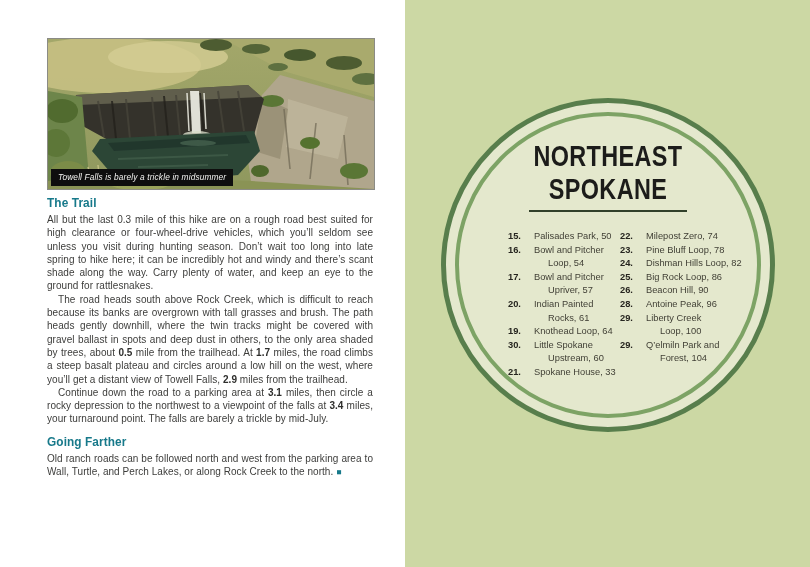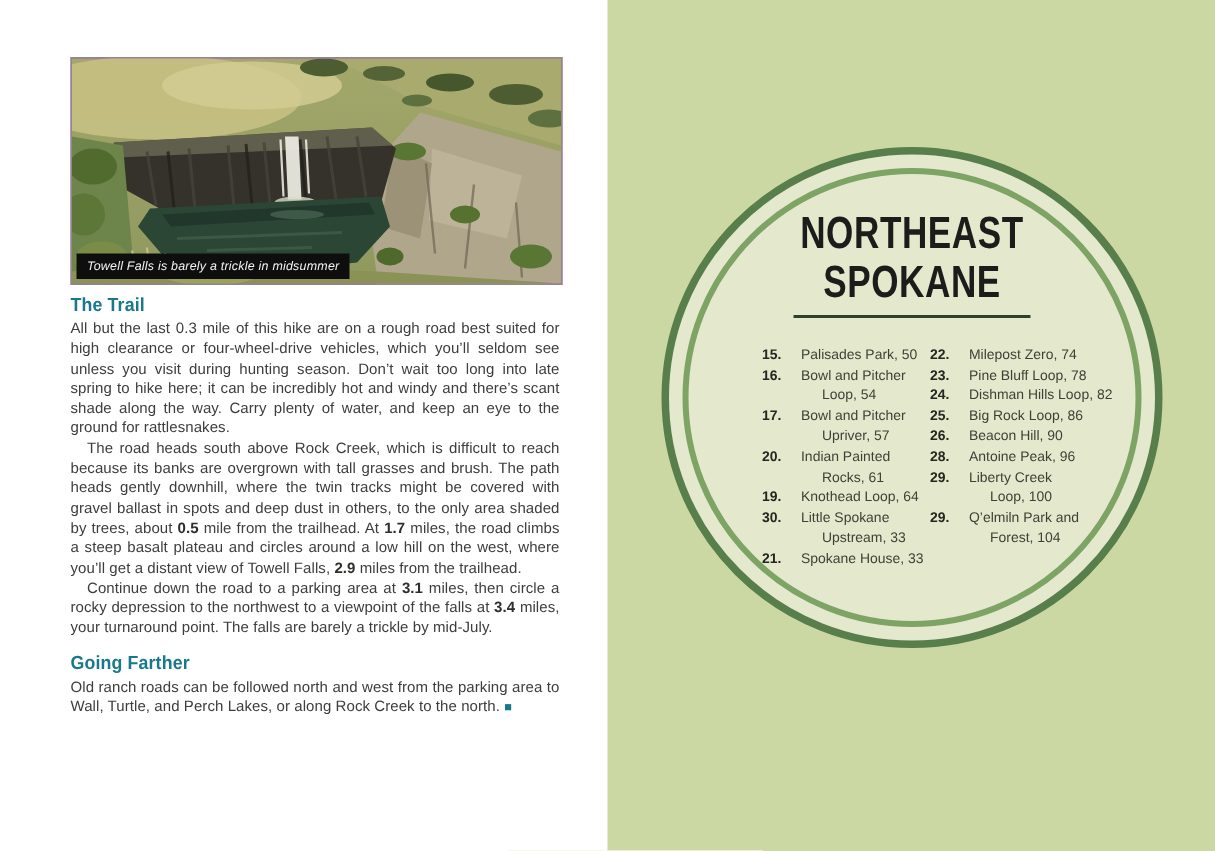--- a/index.html
+++ b/index.html
@@ -142,21 +142,21 @@
         <ol class="col-left" id="col-left">
             <li><span class="num">15.</span><span class="item-label">Palisades Park, 50</span></li>
             <li><span class="num">16.</span><span class="item-label">Bowl and Pitcher
 Loop, 54</span></li>
             <li><span class="num">17.</span><span class="item-label">Bowl and Pitcher
 Upriver, 57</span></li>
             <li><span class="num">20.</span><span class="item-label">Indian Painted
 Rocks, 61</span></li>
             <li><span class="num">19.</span><span class="item-label">Knothead Loop, 64</span></li>
             <li><span class="num">30.</span><span class="item-label">Little Spokane
-Upstream, 33</span></li>
+Upstream, 60</span></li>
             <li><span class="num">21.</span><span class="item-label">Spokane House, 33</span></li>
           </ol>
         <ol class="col-right" id="col-right">
             <li><span class="num">22.</span><span class="item-label">Milepost Zero, 74</span></li>
             <li><span class="num">23.</span><span class="item-label">Pine Bluff Loop, 78</span></li>
             <li><span class="num">24.</span><span class="item-label">Dishman Hills Loop, 82</span></li>
             <li><span class="num">25.</span><span class="item-label">Big Rock Loop, 86</span></li>
             <li><span class="num">26.</span><span class="item-label">Beacon Hill, 90</span></li>
             <li><span class="num">28.</span><span class="item-label">Antoine Peak, 96</span></li>
             <li><span class="num">29.</span><span class="item-label">Liberty Creek

